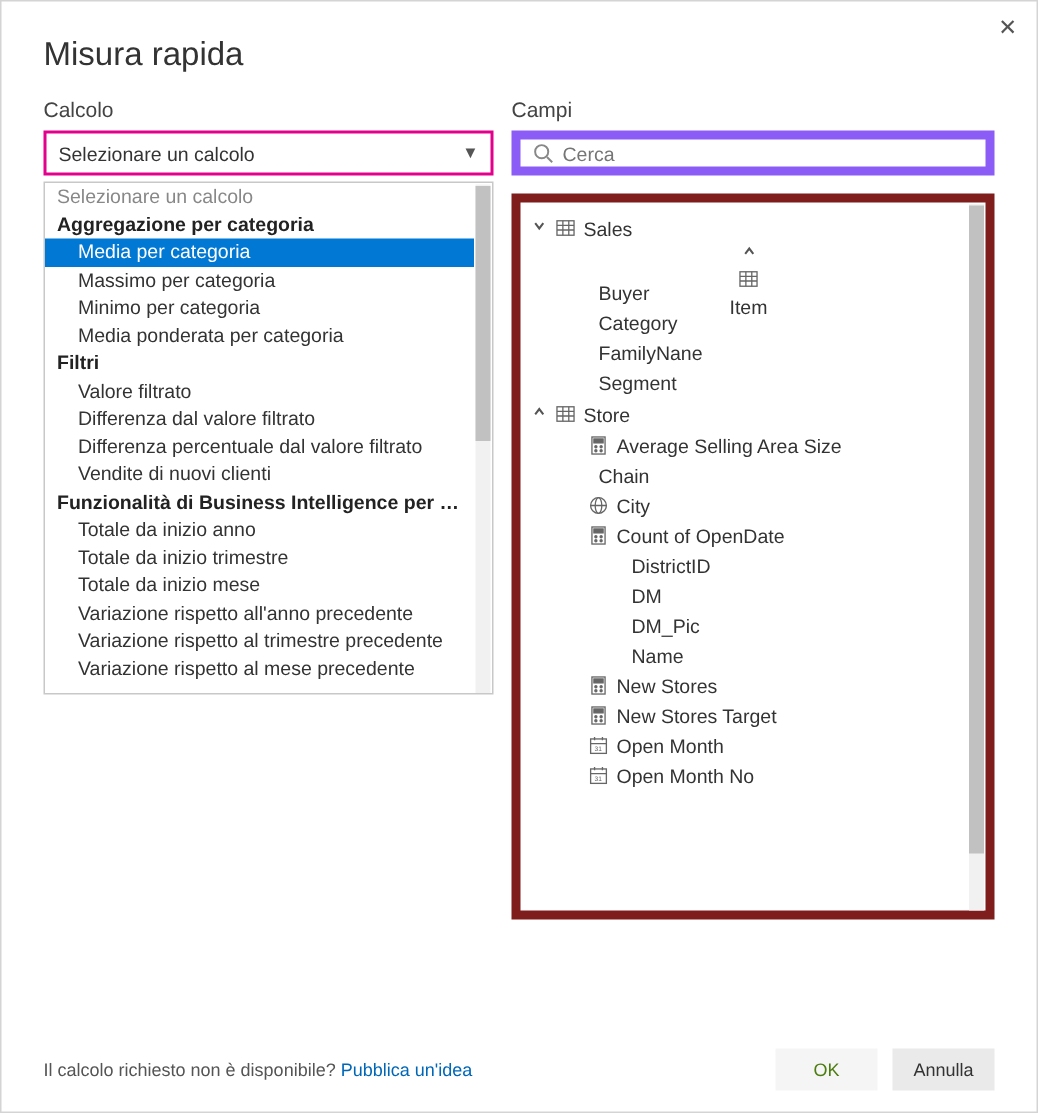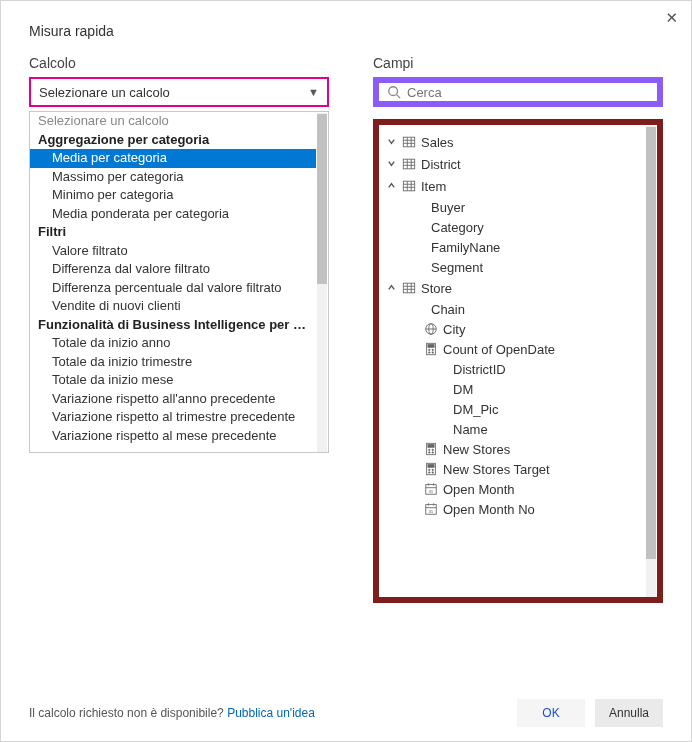--- a/index.html
+++ b/index.html
@@ -1,20 +1,20 @@
 <!DOCTYPE html>
 <html><head>
 <meta charset="utf-8">
 <style>
   * { box-sizing: border-box; margin: 0; padding: 0; }
   html, body { width: 692px; height: 742px; font-family: "Segoe UI", Arial, sans-serif; background: #fff; }
   .dialog { width: 692px; height: 742px; border: 1px solid #d4d4d4; position: relative; }
   .close { position: absolute; top: 8px; right: 13px; font-size: 15px; color: #555; cursor: pointer; }
-  .title { font-size: 14px; font-weight: 300; color: #333; padding: 22px 28px 8px 28px; }
-  .columns { display: flex; padding: 8px 28px 0 28px; gap: 44px; }
+  .title { font-size: 22px; font-weight: 300; color: #333; padding: 22px 28px 8px 28px; }
+  .columns { display: flex; padding: 8px 28px 0 28px; gap: 12px; }
   .left { width: 300px; }
   .right { flex: 1; }
   .section-label { font-size: 14px; color: #444; margin-bottom: 6px; }
   .dropdown {
     width: 100%; height: 30px; border: 2px solid #e3008c; background: #fff;
     display: flex; align-items: center; justify-content: space-between;
     padding: 0 8px; font-size: 13px; color: #333; cursor: pointer;
   }
   .dropdown .arrow { font-size: 11px; color: #555; }
   .listbox {
@@ -51,21 +51,21 @@
   .ticon svg { width: 14px; height: 14px; }
   .tlabel { white-space: nowrap; }
   .footer {
     position: absolute; left: 0; right: 0; bottom: 0; height: 56px;
     display: flex; align-items: center; justify-content: space-between;
     padding: 0 28px; font-size: 12px; color: #555;
   }
   .footer a { color: #0067b8; text-decoration: none; }
   .buttons { display: flex; gap: 10px; }
   .btn { min-width: 68px; height: 28px; border: none; font-size: 12px; cursor: pointer; }
-  .btn-ok { background: #f5f5f5; color: #1d4ed8; }
+  .btn-ok { background: #f5f5f5; color: #4d7c0f; }
   .btn-cancel { background: #eaeaea; color: #333; }
 </style>
 </head>
 <body>
 
 <div class="dialog">
   <span class="close">✕</span>
   <div class="title">Misura rapida</div>
 
   <div class="columns">
@@ -123,84 +123,83 @@
                 <svg viewBox="0 0 16 16" fill="none" stroke="#666" stroke-width="1">
                   <rect x="1.5" y="2.5" width="13" height="11"></rect>
                   <line x1="1.5" y1="6" x2="14.5" y2="6"></line>
                   <line x1="1.5" y1="9.5" x2="14.5" y2="9.5"></line>
                   <line x1="6" y1="2.5" x2="6" y2="13.5"></line>
                   <line x1="10.5" y1="2.5" x2="10.5" y2="13.5"></line>
                 </svg>
               </span>
               <span class="tlabel">Sales</span>
             </div>
-            <div class="tnode" style="padding-left: 6px;">
+            <div class="tnode" style="padding-left: 6px; flex-direction: column;">
               <span class="tchevron"><svg width="9" height="9" viewBox="0 0 10 10" fill="none" stroke="#555" stroke-width="1.5">
-                  <polyline points="2,3 5,7 8,3"></polyline>
+                  <polyline points="2,7 5,3 8,7"></polyline>
                 </svg></span>
               <span class="ticon">
                 <svg viewBox="0 0 16 16" fill="none" stroke="#666" stroke-width="1">
                   <rect x="1.5" y="2.5" width="13" height="11"></rect>
                   <line x1="1.5" y1="6" x2="14.5" y2="6"></line>
                   <line x1="1.5" y1="9.5" x2="14.5" y2="9.5"></line>
                   <line x1="6" y1="2.5" x2="6" y2="13.5"></line>
                   <line x1="10.5" y1="2.5" x2="10.5" y2="13.5"></line>
                 </svg>
               </span>
-              <span class="tlabel">District</span>
+              <span class="tlabel">Item</span>
+            </div>
+            <div class="tnode" style="padding-left: 28px; height: 20px;">
+              <span class="tchevron"></span>
+              <span class="ticon" style="width: 4px;"></span>
+              <span class="tlabel">Buyer</span>
+            </div>
+            <div class="tnode" style="padding-left: 28px; height: 20px;">
+              <span class="tchevron"></span>
+              <span class="ticon" style="width: 4px;"></span>
+              <span class="tlabel">Category</span>
+            </div>
+            <div class="tnode" style="padding-left: 28px; height: 20px;">
+              <span class="tchevron"></span>
+              <span class="ticon" style="width: 4px;"></span>
+              <span class="tlabel">FamilyNane</span>
+            </div>
+            <div class="tnode" style="padding-left: 28px; height: 20px;">
+              <span class="tchevron"></span>
+              <span class="ticon" style="width: 4px;"></span>
+              <span class="tlabel">Segment</span>
             </div>
             <div class="tnode" style="padding-left: 6px;">
               <span class="tchevron"><svg width="9" height="9" viewBox="0 0 10 10" fill="none" stroke="#555" stroke-width="1.5">
                   <polyline points="2,7 5,3 8,7"></polyline>
                 </svg></span>
               <span class="ticon">
                 <svg viewBox="0 0 16 16" fill="none" stroke="#666" stroke-width="1">
                   <rect x="1.5" y="2.5" width="13" height="11"></rect>
                   <line x1="1.5" y1="6" x2="14.5" y2="6"></line>
                   <line x1="1.5" y1="9.5" x2="14.5" y2="9.5"></line>
                   <line x1="6" y1="2.5" x2="6" y2="13.5"></line>
                   <line x1="10.5" y1="2.5" x2="10.5" y2="13.5"></line>
                 </svg>
               </span>
-              <span class="tlabel">Item</span>
-            </div>
-            <div class="tnode" style="padding-left: 28px; height: 20px;">
-              <span class="tchevron"></span>
-              <span class="ticon" style="width: 4px;"></span>
-              <span class="tlabel">Buyer</span>
-            </div>
-            <div class="tnode" style="padding-left: 28px; height: 20px;">
-              <span class="tchevron"></span>
-              <span class="ticon" style="width: 4px;"></span>
-              <span class="tlabel">Category</span>
-            </div>
-            <div class="tnode" style="padding-left: 28px; height: 20px;">
-              <span class="tchevron"></span>
-              <span class="ticon" style="width: 4px;"></span>
-              <span class="tlabel">FamilyNane</span>
-            </div>
-            <div class="tnode" style="padding-left: 28px; height: 20px;">
-              <span class="tchevron"></span>
-              <span class="ticon" style="width: 4px;"></span>
-              <span class="tlabel">Segment</span>
-            </div>
-            <div class="tnode" style="padding-left: 6px;">
-              <span class="tchevron"><svg width="9" height="9" viewBox="0 0 10 10" fill="none" stroke="#555" stroke-width="1.5">
-                  <polyline points="2,7 5,3 8,7"></polyline>
-                </svg></span>
-              <span class="ticon">
-                <svg viewBox="0 0 16 16" fill="none" stroke="#666" stroke-width="1">
-                  <rect x="1.5" y="2.5" width="13" height="11"></rect>
-                  <line x1="1.5" y1="6" x2="14.5" y2="6"></line>
-                  <line x1="1.5" y1="9.5" x2="14.5" y2="9.5"></line>
-                  <line x1="6" y1="2.5" x2="6" y2="13.5"></line>
-                  <line x1="10.5" y1="2.5" x2="10.5" y2="13.5"></line>
-                </svg>
-              </span>
               <span class="tlabel">Store</span>
+            </div>
+            <div class="tnode" style="padding-left: 28px; height: 20px;">
+              <span class="tchevron"></span>
+              <span class="ticon">
+                <svg viewBox="0 0 16 16" fill="none" stroke="#666" stroke-width="1">
+                  <rect x="3" y="1.5" width="10" height="13"></rect>
+                  <rect x="4.5" y="3" width="7" height="3" fill="#666"></rect>
+                  <circle cx="6" cy="9" r="0.8" fill="#666"></circle>
+                  <circle cx="10" cy="9" r="0.8" fill="#666"></circle>
+                  <circle cx="6" cy="12" r="0.8" fill="#666"></circle>
+                  <circle cx="10" cy="12" r="0.8" fill="#666"></circle>
+                </svg>
+              </span>
+              <span class="tlabel">Average Selling Area Size</span>
             </div>
             <div class="tnode" style="padding-left: 28px; height: 20px; align-items: center;">
               <span class="tchevron"></span>
               <span class="ticon" style="width: 4px;"></span>
               <span class="tlabel">Chain</span>
             </div>
             <div class="tnode" style="padding-left: 28px; height: 20px;">
               <span class="tchevron"></span>
               <span class="ticon">
                 <svg viewBox="0 0 16 16" fill="none" stroke="#666" stroke-width="1">

